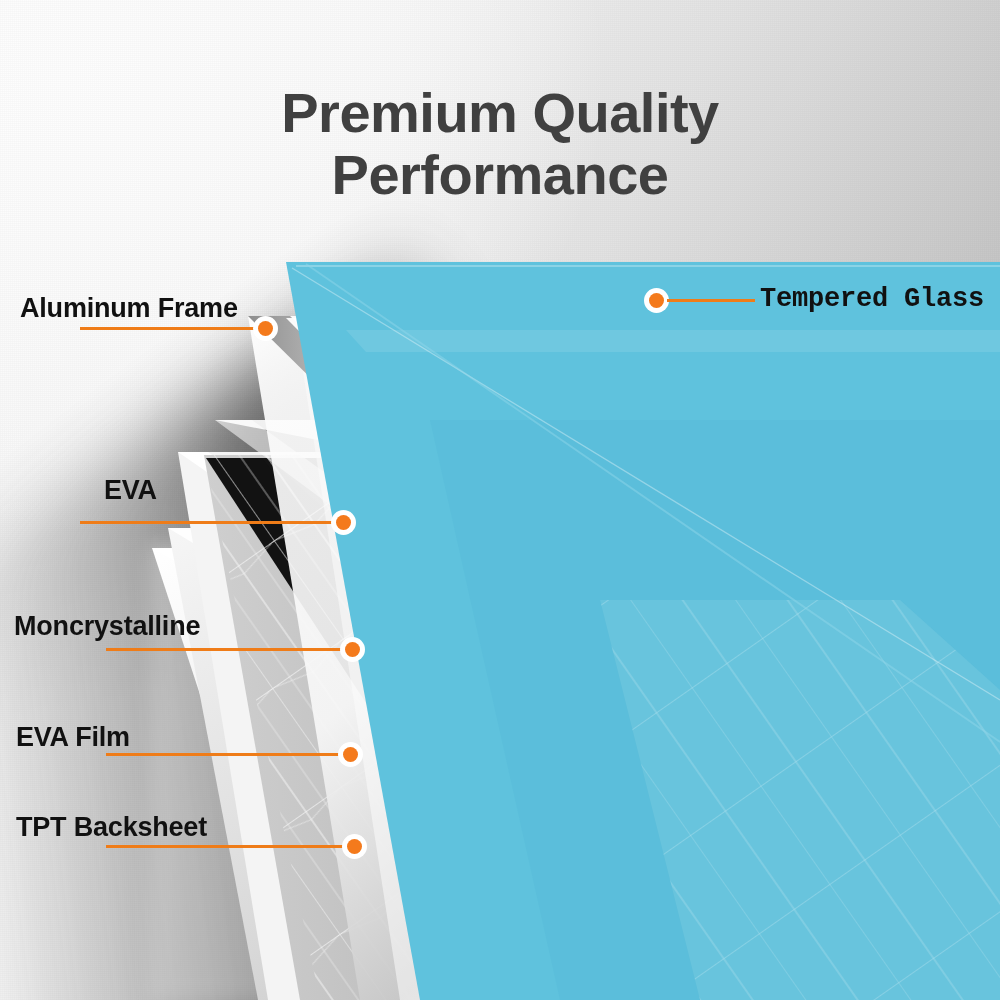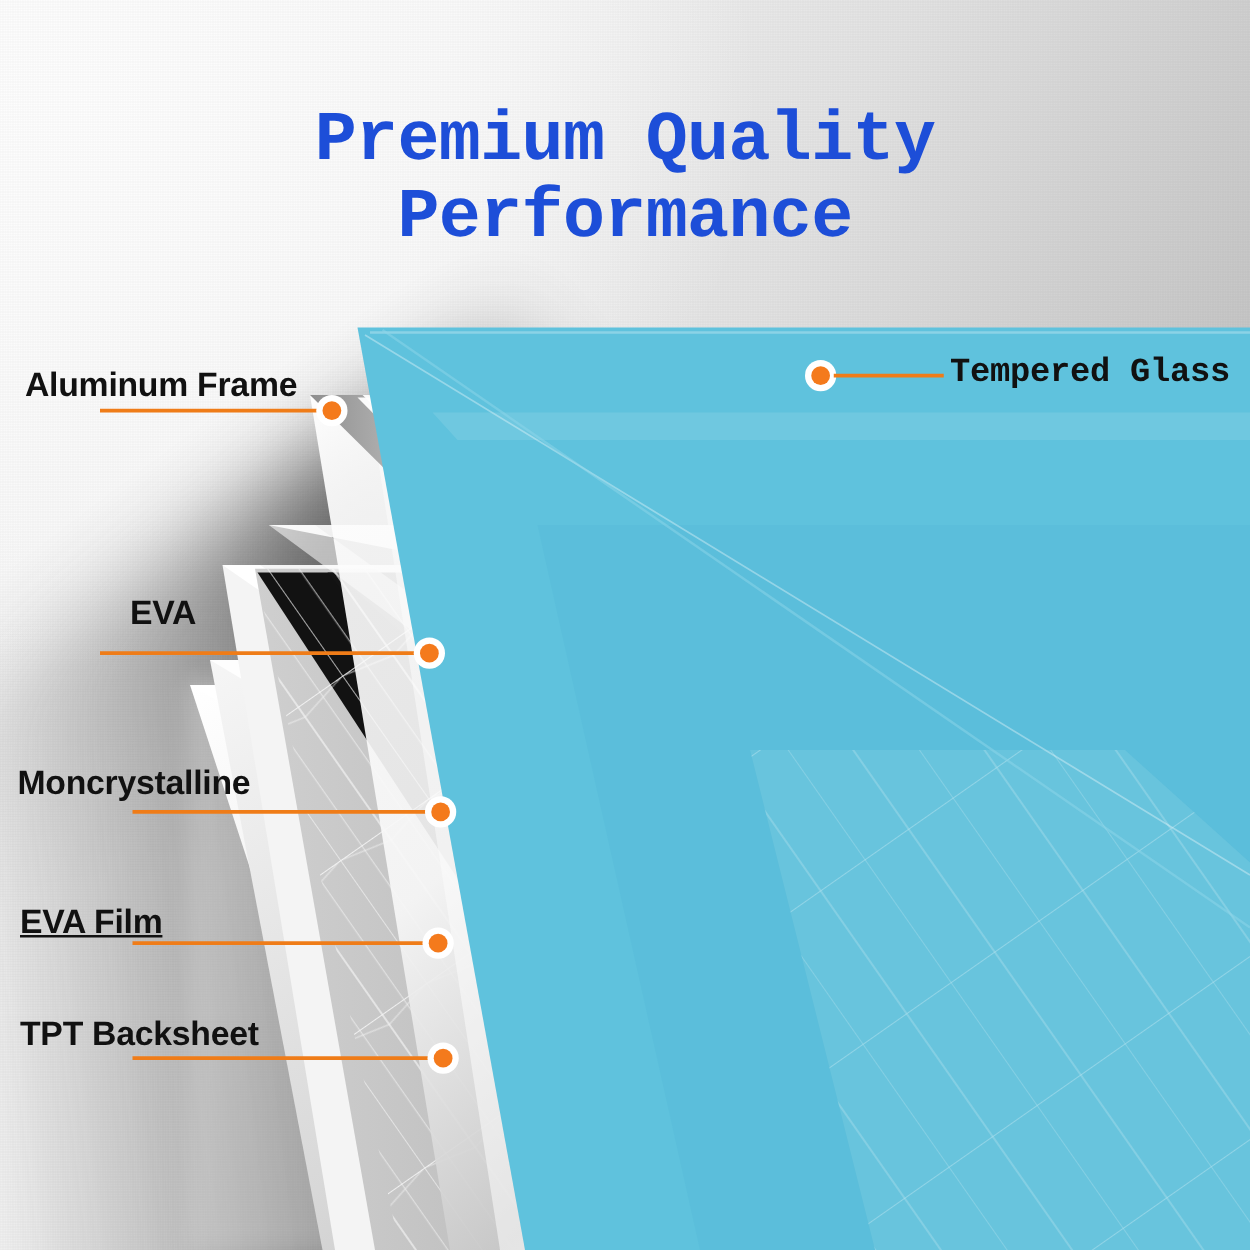--- a/index.html
+++ b/index.html
@@ -236,21 +236,21 @@
         <polygon points="600,600 900,600 1000,690 1000,1000 700,1000" fill="url(#cellgridblue)" opacity=".5"></polygon>
 
         <path d="M1000,560 L900,560 L860,600 L860,700 L1000,700 Z" fill="#5fc2dd" opacity=".0"></path>
 
         <polyline points="292,268 1000,700" fill="none" stroke="#ffffff" stroke-width="1.4" opacity=".35"></polyline>
         <polyline points="306,264 1000,742" fill="none" stroke="#8ed6e9" stroke-width="2" opacity=".5"></polyline>
       </g>
     </svg>
   </div>
 
-  <div class="title" style="color:#1d4ed8;font-family:Liberation Mono, monospace;">Premium Quality
+  <div class="title" style="color:#404040;">Premium Quality
 Performance</div>
 
   <div class="callout" style="left:0; top:0; width:1000px; height:1000px;font-family:Liberation Mono, monospace;">
     <span class="dot" style="left:644px; top:288px;"></span>
     <span class="leader" style="left:667px; top:299px; width:88px;"></span>
     <span class="lbl" style="left:760px; top:284px;">Tempered Glass</span>
   </div>
 
   <div class="callout" style="left:0; top:0; width:1000px; height:1000px;">
     <span class="lbl" style="left:20px; top:293px;">Aluminum Frame</span>
@@ -264,21 +264,21 @@
     <span class="dot" style="left:331px; top:490px;"></span>
   </div>
 
   <div class="callout" style="left:0; top:0; width:796px; height:1000px;">
     <span class="lbl" style="left:14px; top:611px;">Moncrystalline</span>
     <span class="leader" style="left:106px; top:648px; width:246px;"></span>
     <span class="dot" style="left:340px; top:637px;"></span>
   </div>
 
   <div class="callout" style="left:0; top:0; width:1000px; height:1000px;">
-    <span class="lbl" style="left:16px; top:722px;text-decoration:underline;">EVA Film</span>
+    <span class="lbl" style="left:16px; top:722px;">EVA Film</span>
     <span class="leader" style="left:106px; top:753px; width:244px;"></span>
     <span class="dot" style="left:338px; top:742px;"></span>
   </div>
 
   <div class="callout" style="left:0; top:0; width:1000px; height:716px;">
     <span class="lbl" style="left:16px; top:812px;">TPT Backsheet</span>
     <span class="leader" style="left:106px; top:845px; width:248px;"></span>
     <span class="dot" style="left:342px; top:834px;"></span>
   </div>
 

